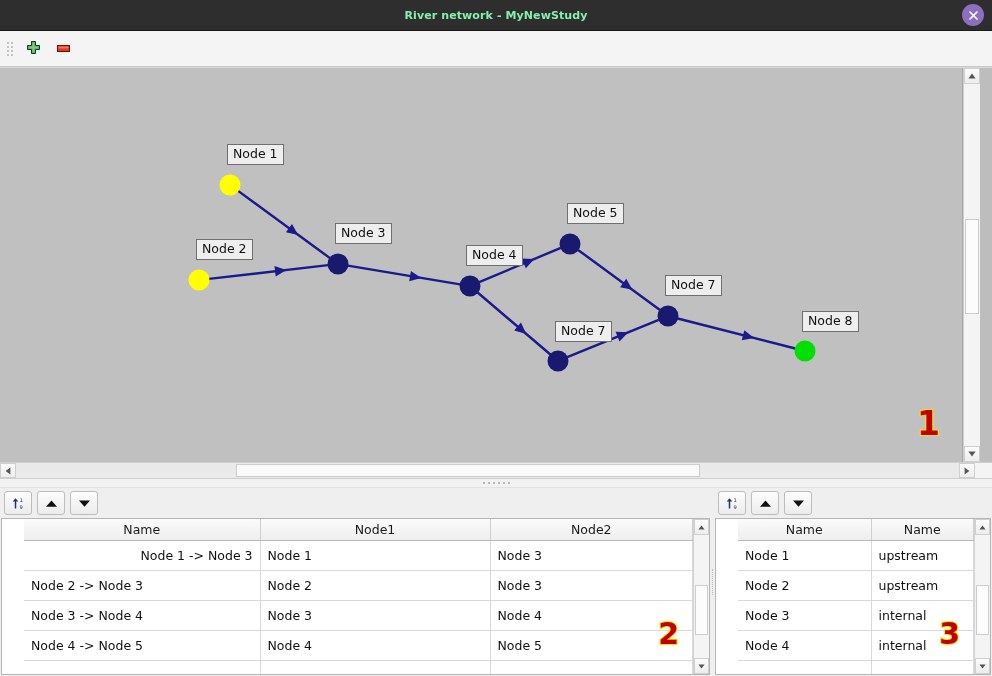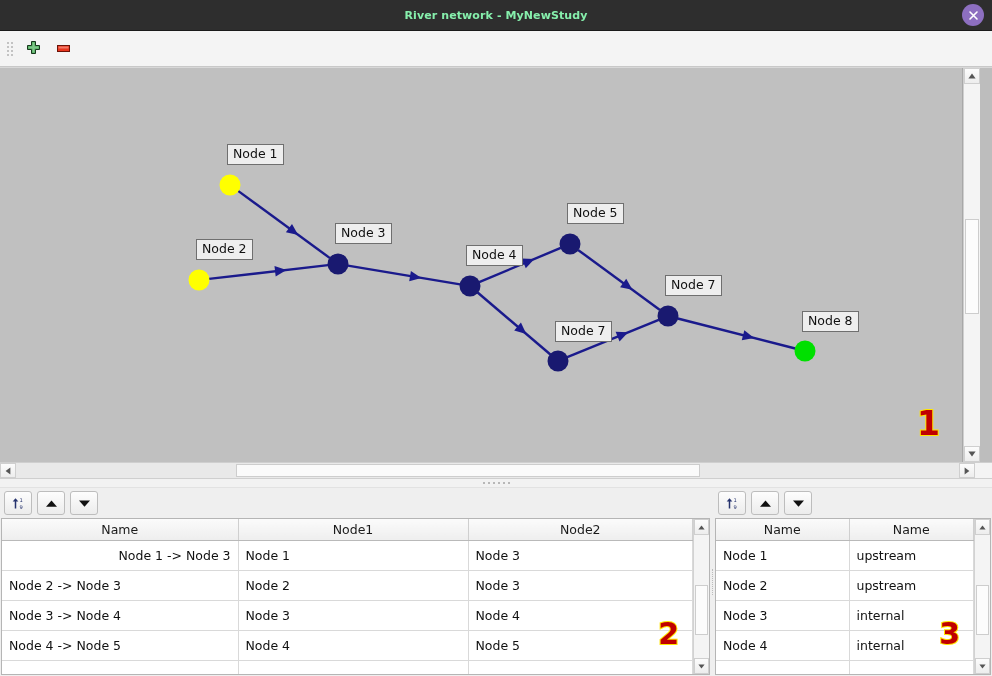--- a/index.html
+++ b/index.html
@@ -219,21 +219,21 @@
     border-right: 1px solid #d9d9d9;
     border-bottom: 1px solid #d9d9d9;
     height: 30px;
     padding: 0 7px;
     background: #fff;
     white-space: nowrap;
     overflow: hidden;
     text-overflow: ellipsis;
   }
   table.grid tr:last-child td { border-bottom: 1px solid #d9d9d9; }
-  .tbl-scroll { flex: 1 1 auto; overflow: hidden; position: relative; }
+  .tbl-scroll { flex: 1 1 auto; overflow: hidden; position: relative; margin-left: 22px; }
   .tbl-vscroll {
     width: 16px; flex: 0 0 16px;
     background: #f4f4f4;
     border-left: 1px solid #d2d2d2;
     display: flex; flex-direction: column;
   }
   .marker-tbl {
     position: absolute;
     font-size: 30px; font-weight: bold;
     color: #c00000;

